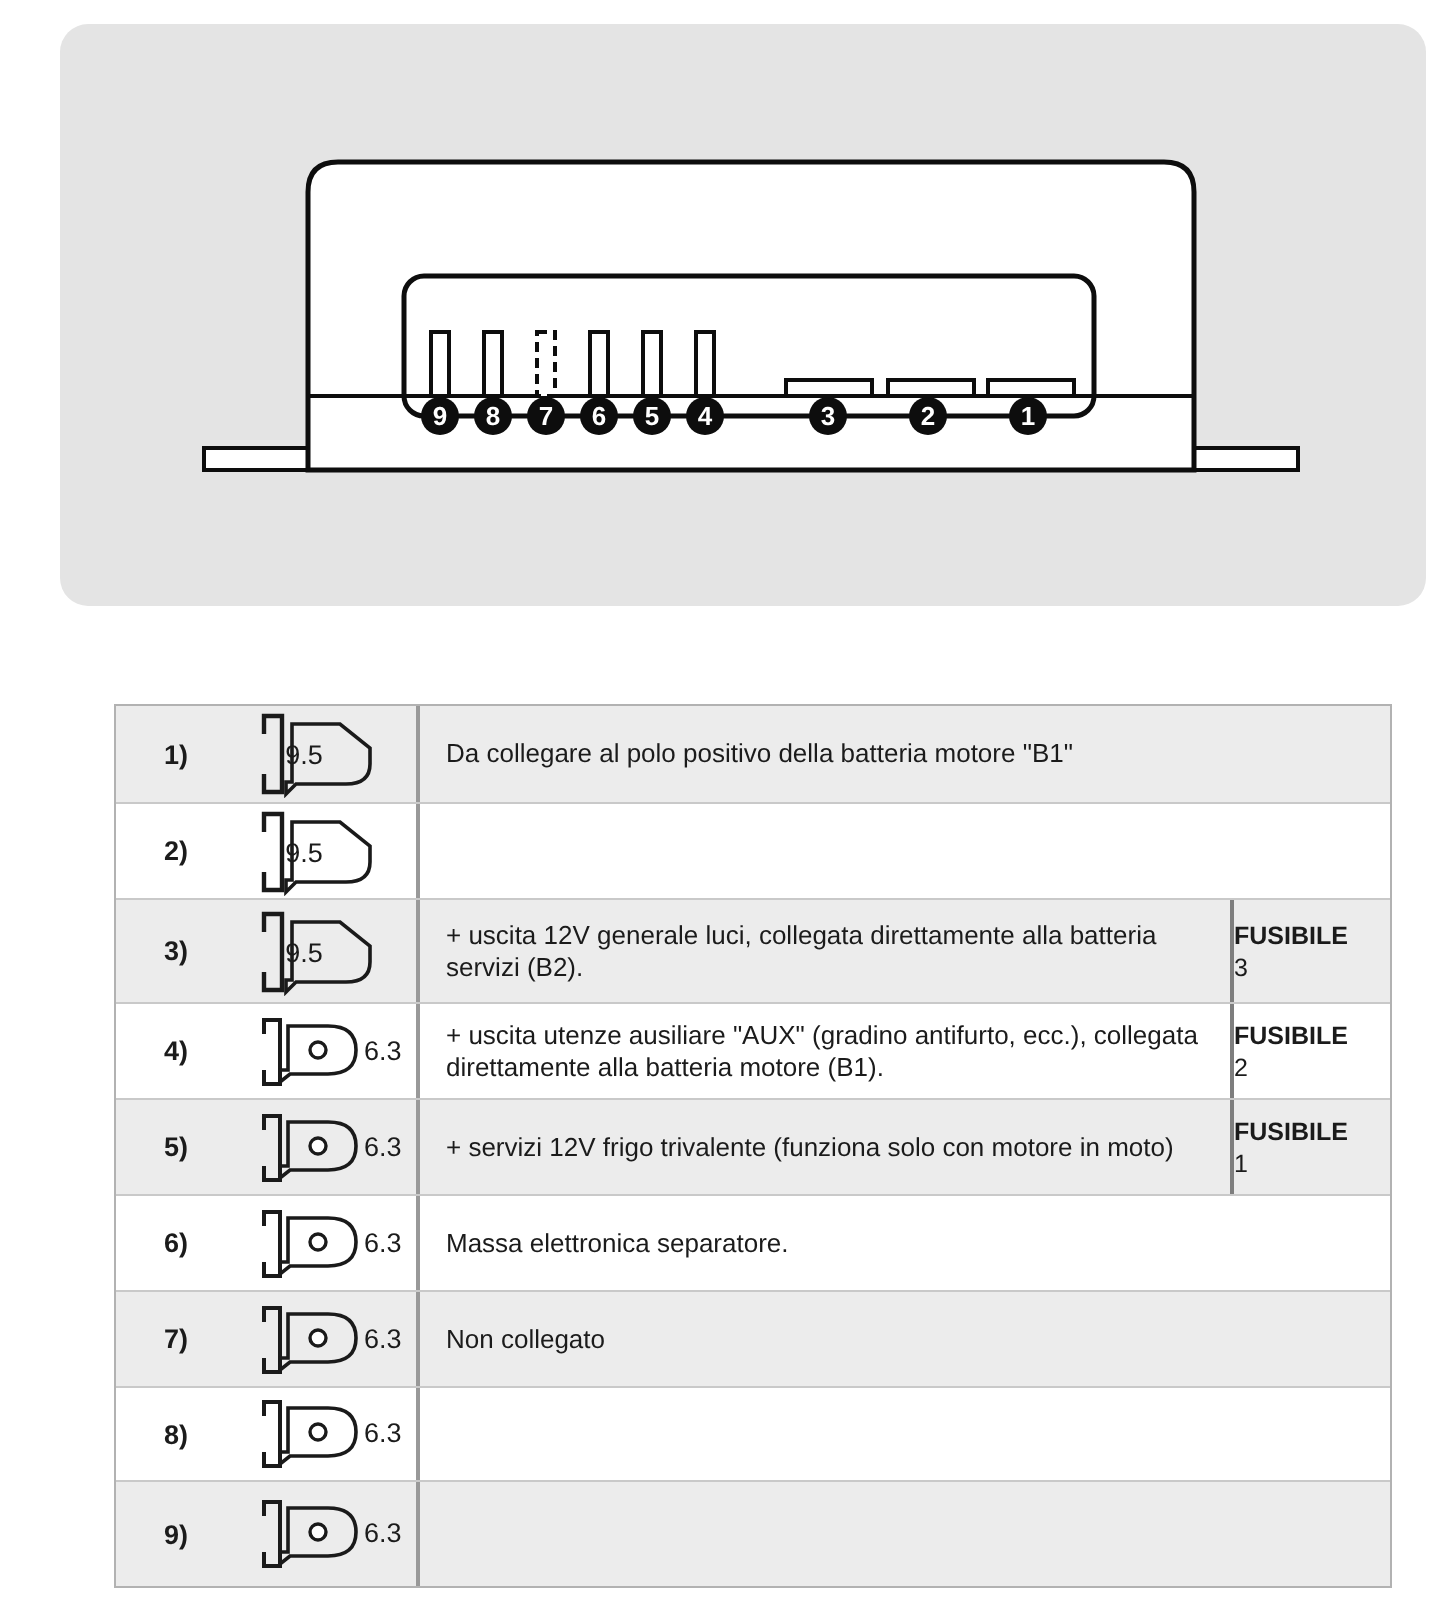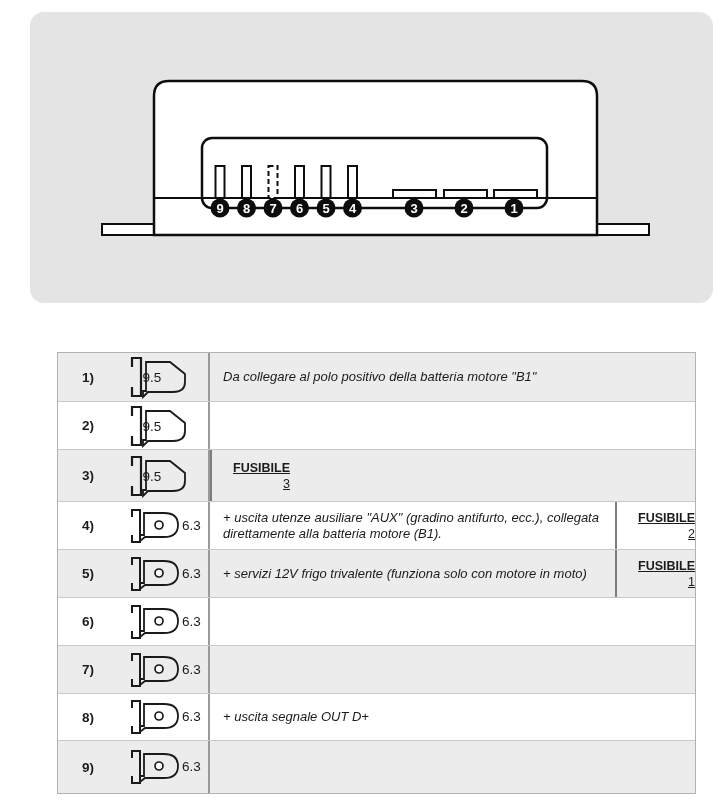--- a/index.html
+++ b/index.html
@@ -35,26 +35,26 @@
   .row.stripe{background:var(--row-stripe);}
   .cell-left{
     width:152px;flex:0 0 152px;border-right:2px solid var(--border-mid);
     display:flex;align-items:center;padding-left:24px;
   }
   .num{font-weight:700;font-size:13.5px;width:30px;flex:0 0 30px;}
   .term-icon{margin-left:14px;flex:0 0 auto;}
   .term-size{font-family:"Liberation Sans","DejaVu Sans",sans-serif;font-size:13.5px;fill:var(--text);}
   .cell-desc{
     flex:1 1 auto;display:flex;align-items:center;
-    padding:6px 10px 6px 13px;font-size:13px;line-height:16px;font-style:italic;
+    padding:6px 10px 6px 13px;font-size:13px;line-height:16px;
   }
   .cell-fuse{
     width:80px;flex:0 0 80px;border-left:2px solid var(--border-dark);
-    display:flex;flex-direction:column;align-items:flex-end;justify-content:center;
-    font-size:12.5px;line-height:16px;text-align:center;text-decoration:underline;
+    display:flex;flex-direction:column;align-items:flex-start;justify-content:center;
+    font-size:12.5px;line-height:16px;text-align:center;
   }
   .fuse-label{font-weight:700;}
 </style>
 </head>
 <body>
 
 <div class="diagram-panel">
   <svg width="683" height="291" viewBox="0 0 683 291">
 
     <rect x="72" y="212" width="53" height="11" fill="#ffffff" stroke="#0d0d0d" stroke-width="2"></rect>
@@ -129,20 +129,23 @@
 
   <div class="row stripe" style="height:52px">
     <div class="cell-left">
       <span class="num">3)</span>
       <svg class="term-icon" width="66" height="44" viewBox="0 0 66 44">
         <path d="M6,12 V3 H15 V41 H6 V32" fill="none" stroke="#1a1a1a" stroke-width="2.2"></path>
         <path d="M20,7 H44 L59,19 V27 Q59,37 47,37 H22 L17,42 V36 H20 Z" fill="none" stroke="#1a1a1a" stroke-width="1.8"></path>
         <text class="term-size" x="26" y="27" text-anchor="middle">9.5</text>
       </svg>
     </div>
+    <div class="cell-desc">
+        <span>+ uscita 12V generale luci, collegata direttamente alla batteria servizi (B2).</span>
+      </div>
     <div class="cell-fuse">
       <span class="fuse-label">FUSIBILE</span>
       <span>3</span>
     </div>
   </div>
 
   <div class="row" style="height:48px">
     <div class="cell-left">
       <span class="num">4)</span>
       <svg class="term-icon" width="76" height="38" viewBox="0 0 76 38">
@@ -183,47 +186,50 @@
   <div class="row" style="height:48px">
     <div class="cell-left">
       <span class="num">6)</span>
       <svg class="term-icon" width="76" height="38" viewBox="0 0 76 38">
         <path d="M6,10 V3 H14 V35 H6 V28" fill="none" stroke="#1a1a1a" stroke-width="2"></path>
         <path d="M18,6 H38 Q52,6 52,18 Q52,30 38,30 H19 L14,34 V28 H18 Z" fill="none" stroke="#1a1a1a" stroke-width="1.8"></path>
         <circle cx="33" cy="18" r="4" fill="#ffffff" stroke="#1a1a1a" stroke-width="1.7"></circle>
         <text class="term-size" x="56" y="23">6.3</text>
       </svg>
     </div>
+    <div class="cell-desc">
+        <span>Massa elettronica separatore.</span>
+      </div>
   </div>
 
   <div class="row stripe" style="height:48px">
     <div class="cell-left">
       <span class="num">7)</span>
       <svg class="term-icon" width="76" height="38" viewBox="0 0 76 38">
         <path d="M6,10 V3 H14 V35 H6 V28" fill="none" stroke="#1a1a1a" stroke-width="2"></path>
         <path d="M18,6 H38 Q52,6 52,18 Q52,30 38,30 H19 L14,34 V28 H18 Z" fill="none" stroke="#1a1a1a" stroke-width="1.8"></path>
         <circle cx="33" cy="18" r="4" fill="#ffffff" stroke="#1a1a1a" stroke-width="1.7"></circle>
         <text class="term-size" x="56" y="23">6.3</text>
       </svg>
     </div>
+    <div class="cell-desc">
+        <span>Non collegato</span>
+      </div>
   </div>
 
   <div class="row" style="height:47px">
     <div class="cell-left">
       <span class="num">8)</span>
       <svg class="term-icon" width="76" height="38" viewBox="0 0 76 38">
         <path d="M6,10 V3 H14 V35 H6 V28" fill="none" stroke="#1a1a1a" stroke-width="2"></path>
         <path d="M18,6 H38 Q52,6 52,18 Q52,30 38,30 H19 L14,34 V28 H18 Z" fill="none" stroke="#1a1a1a" stroke-width="1.8"></path>
         <circle cx="33" cy="18" r="4" fill="#ffffff" stroke="#1a1a1a" stroke-width="1.7"></circle>
         <text class="term-size" x="56" y="23">6.3</text>
       </svg>
     </div>
-    <div class="cell-desc">
-        <span>+ uscita segnale OUT D+</span>
-      </div>
   </div>
 
   <div class="row stripe" style="height:53px">
     <div class="cell-left">
       <span class="num">9)</span>
       <svg class="term-icon" width="76" height="38" viewBox="0 0 76 38">
         <path d="M6,10 V3 H14 V35 H6 V28" fill="none" stroke="#1a1a1a" stroke-width="2"></path>
         <path d="M18,6 H38 Q52,6 52,18 Q52,30 38,30 H19 L14,34 V28 H18 Z" fill="none" stroke="#1a1a1a" stroke-width="1.8"></path>
         <circle cx="33" cy="18" r="4" fill="#ffffff" stroke="#1a1a1a" stroke-width="1.7"></circle>
         <text class="term-size" x="56" y="23">6.3</text>

